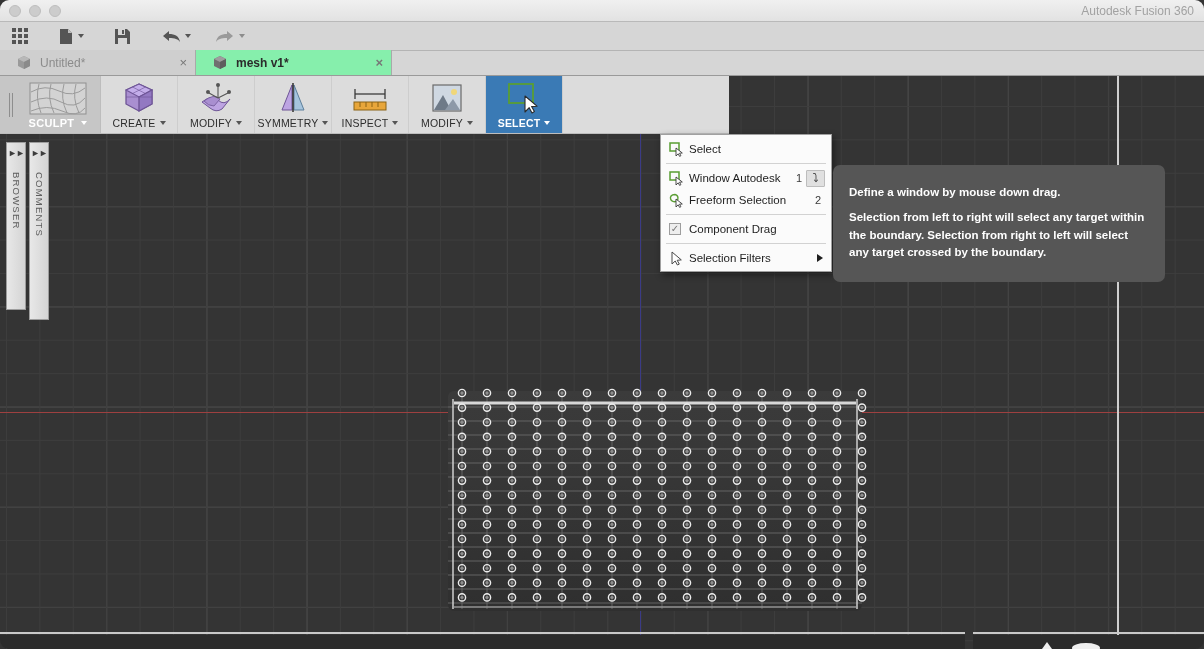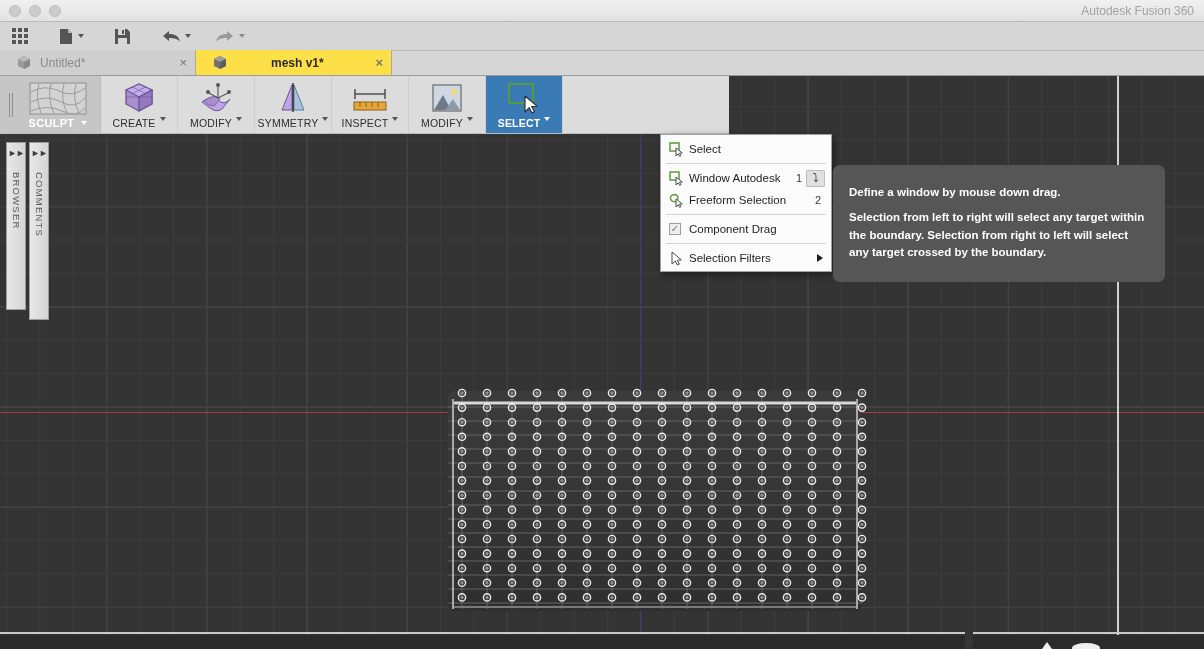--- a/index.html
+++ b/index.html
@@ -2,21 +2,21 @@
 <html><head>
 <meta charset="utf-8">
 <style>
   * { margin:0; padding:0; box-sizing:border-box; }
   html,body { width:1204px; height:649px; overflow:hidden; }
   body {
     font-family:"Liberation Sans", sans-serif;
     background:#343434;
     -webkit-font-smoothing:antialiased;
   }
-  #app { position:relative; width:1204px; height:649px; overflow:hidden; }
+  #app { position:relative; width:1204px; height:649px; overflow:hidden;border-radius:9px; }
 
   
   .titlebar {
     position:absolute; left:0; top:0; width:1204px; height:22px;
     background:linear-gradient(#f0f0f0,#e2e2e2);
     border-bottom:1px solid #b9b9b9;
     display:flex; align-items:center;
   }
   .traffic { display:flex; gap:8px; margin-left:9px; }
   .tl { width:12px; height:12px; border-radius:50%;
@@ -45,21 +45,21 @@
     position:absolute; left:0; top:51px; width:1204px; height:25px;
     background:#d6d6d6; border-bottom:1px solid #9a9a9a;
     display:flex; align-items:flex-end;
   }
   .doctab {
     position:relative; height:25px; width:196px;
     display:flex; align-items:center;
     background:#cfcfcf; border-right:1px solid #a9a9a9;
     font-size:12px; color:#8b8b8b; padding-left:16px;
   }
-  .doctab.active { background:#fde047; color:#2b2b2b; font-weight:bold;gap:35px; }
+  .doctab.active { background:#86efac; color:#2b2b2b; font-weight:bold; }
   .doctab .tabname { flex:1; margin-left:8px; white-space:nowrap; overflow:hidden; }
   .doctab .tabclose { margin-right:8px; font-size:13px; color:#777; line-height:1; }
   .cube-ico { width:16px; height:16px; flex:none; }
 
   
   .ribbon {
     position:absolute; left:0; top:76px; width:729px; height:58px;
     background:#dcdcdc;
     display:flex; align-items:stretch;
     border-bottom:1px solid #bdbdbd;
@@ -76,21 +76,21 @@
   }
   .gripper:before{left:1px;} .gripper:after{left:4px;}
   .rib-item {
     width:77px; display:flex; flex-direction:column;
     align-items:center; justify-content:flex-start;
     border-right:1px solid #cdcdcd; padding-top:5px;
   }
   .rib-item .ico { height:33px; display:flex; align-items:center; justify-content:center; }
   .rib-lbl {
     font-size:10.5px; color:#2d2d2d; letter-spacing:.2px;
-    display:flex; gap:3px;
+    display:flex; align-items:center; gap:3px;
     position:absolute; bottom:4px;
   }
   .rib-item { position:relative; }
   .rib-lbl .caret-d { margin-left:1px; }
   .sculpt-col { display:flex; flex-direction:column; align-items:center; flex:1; position:relative; height:100%; }
   .sculpt-col .ico { margin-top:6px; }
   .sculpt-lbl {
     position:absolute; bottom:4px; font-size:11px; font-weight:bold; color:#fff;
     display:flex; align-items:center; gap:3px; letter-spacing:.3px;
   }

